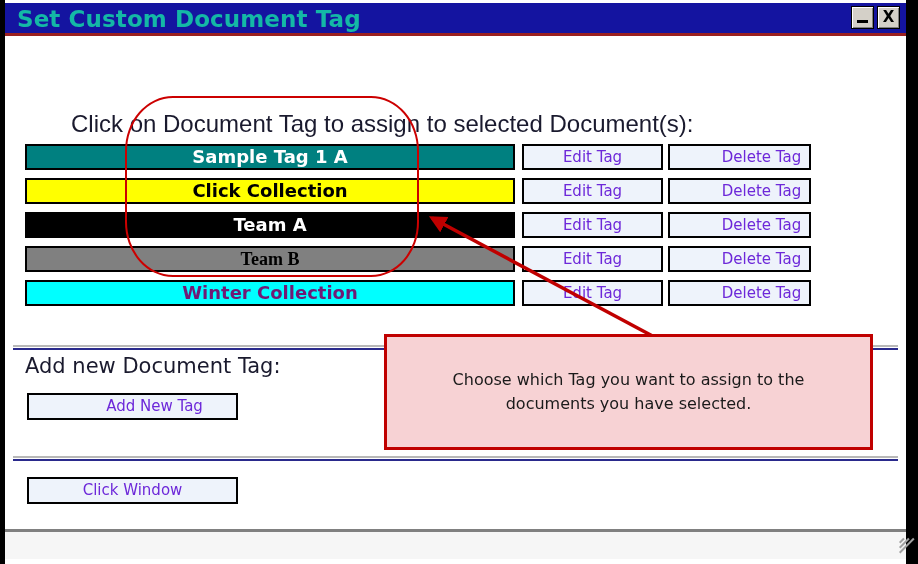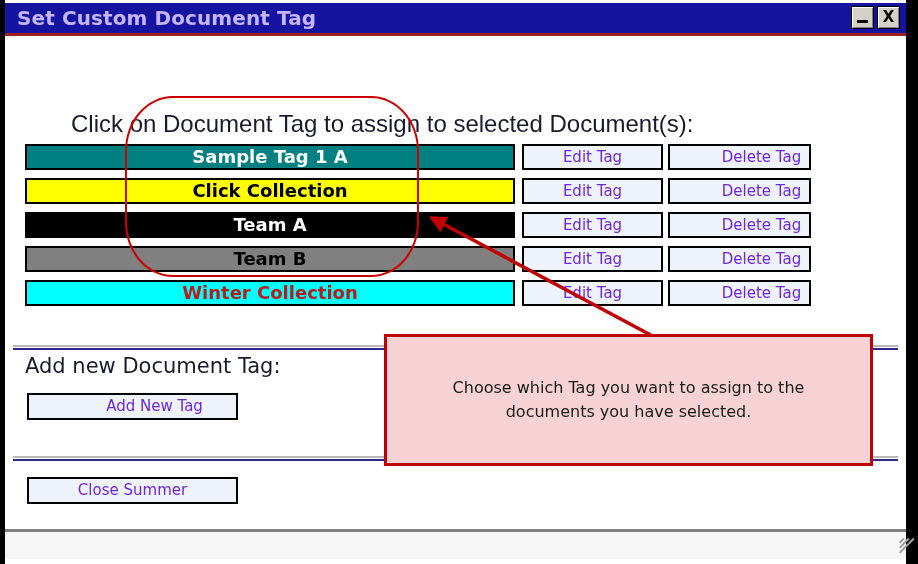--- a/index.html
+++ b/index.html
@@ -52,24 +52,24 @@
     top: 33px;
     width: 901px;
     height: 3px;
     background: #9b2020;
     z-index: 30;
   }
   .titlebar-text {
     position: absolute;
     left: 12px;
     top: 3px;
-    color: #c4b5fd;
+    color: #14b8a6;
     font-family: "DejaVu Sans", sans-serif;
     font-weight: bold;
-    font-size: 20px;
+    font-size: 23px;
     letter-spacing: 0.1px;
     white-space: nowrap;
   }
   .titlebar-buttons {
     position: absolute;
     right: 6px;
     top: 3px;
     display: flex;
     gap: 3px;
   }
@@ -265,21 +265,21 @@
     height: 181px;
     border: 2px solid #cc0000;
     border-radius: 48px / 55px;
     box-sizing: border-box;
   }
   .callout-box {
     position: absolute;
     left: 384px;
     top: 334px;
     width: 489px;
-    height: 132px;
+    height: 116px;
     background: #f7d2d4;
     border: 3px solid #c00000;
     box-sizing: border-box;
     display: flex;
     align-items: center;
     justify-content: center;
     text-align: center;
     z-index: 22;
   }
   .callout-text {
@@ -334,45 +334,45 @@
 
       <div class="tag-row">
         <div class="tag-swatch" style="background:#000000;color:#ffffff;">
           <span>Team A</span>
         </div>
         <div class="win-btn btn-edit">Edit Tag</div>
         <div class="win-btn btn-delete">Delete Tag</div>
       </div>
 
       <div class="tag-row">
-        <div class="tag-swatch" style="background:#808080;color:#000000;">
+        <div class="tag-swatch" style="background:#808080;color:#000000;font-family:Liberation Serif, serif;">
           <span>Team B</span>
         </div>
         <div class="win-btn btn-edit">Edit Tag</div>
         <div class="win-btn btn-delete">Delete Tag</div>
       </div>
 
       <div class="tag-row">
-        <div class="tag-swatch" style="background:#00ffff;color:#b91c1c;">
+        <div class="tag-swatch" style="background:#00ffff;color:#701a75;">
           <span>Winter Collection</span>
         </div>
         <div class="win-btn btn-edit">Edit Tag</div>
         <div class="win-btn btn-delete">Delete Tag</div>
       </div>
 
     </div>
 
     <div class="hrule r1"></div>
 
     <div class="section-label add-label">Add new Document Tag:</div>
     <div class="win-btn btn-add">Add New Tag</div>
 
     <div class="hrule r2"></div>
 
-    <div class="win-btn btn-close">Close Summer</div>
+    <div class="win-btn btn-close">Click Window</div>
 
   </div>
 
   <div class="scroll-edge"></div>
 
   <div class="statusbar">
     <div class="resize-grip">
       <i style="left:14px; top:2px;  width:6px;"></i>
       <i style="left:14px; top:7px;  width:13px;"></i>
       <i style="left:14px; top:12px; width:20px;"></i>

